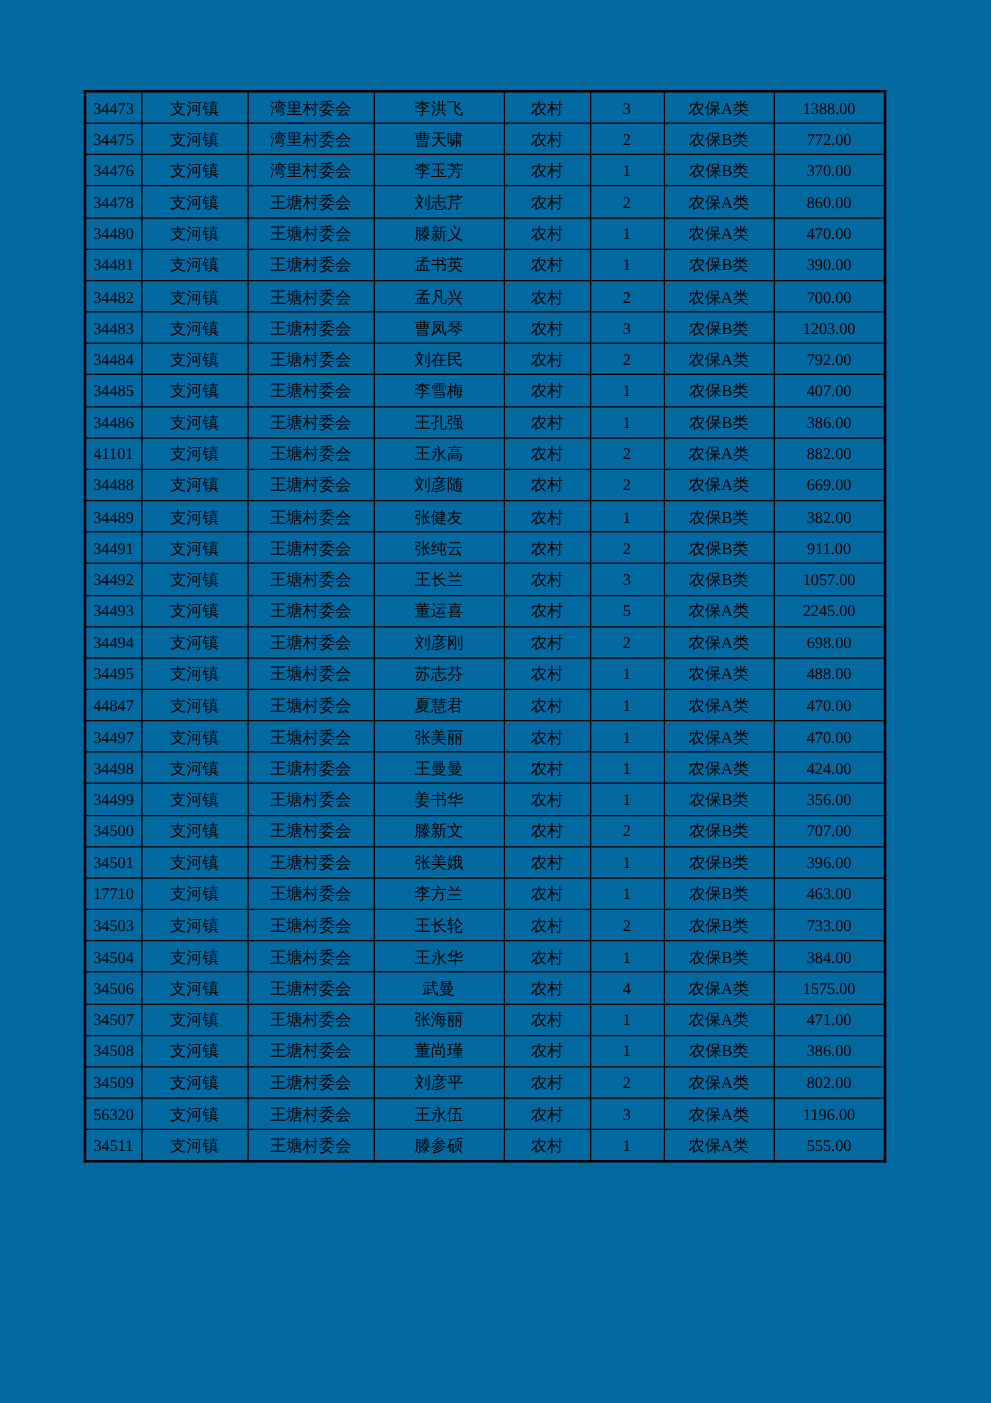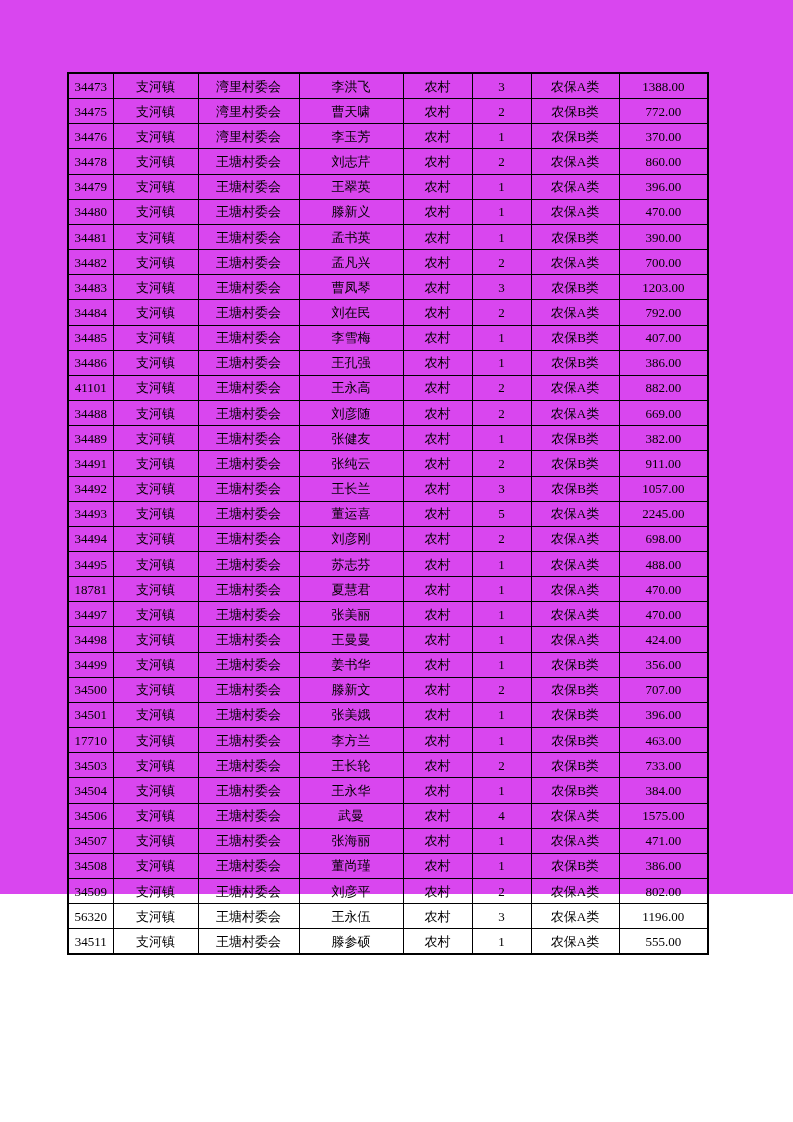--- a/index.html
+++ b/index.html
@@ -11,22 +11,22 @@
     width: 793px;
     height: 1122px;
     position: relative;
     font-family: "Liberation Serif", "DejaVu Serif", serif;
     color: #000000;
   }
   .page {
     position: absolute;
     left: 0; top: 0;
     width: 793px;
-    height: 894px;
-    background: #d946ef;
+    height: 1122px;
+    background: #0369a1;
   }
   table.payment-table {
     position: absolute;
     left: 67px;
     top: 72px;
     border-collapse: collapse;
     table-layout: fixed;
     border: 2px solid #000000;
   }
   table.payment-table td {
@@ -100,30 +100,20 @@
     <td>34478</td>
     <td>支河镇</td>
     <td>王塘村委会</td>
     <td>刘志芹</td>
     <td>农村</td>
     <td>2</td>
     <td>农保A类</td>
     <td>860.00</td>
   </tr>
         <tr>
-    <td>34479</td>
-    <td>支河镇</td>
-    <td>王塘村委会</td>
-    <td>王翠英</td>
-    <td>农村</td>
-    <td>1</td>
-    <td>农保A类</td>
-    <td>396.00</td>
-  </tr>
-        <tr>
     <td>34480</td>
     <td>支河镇</td>
     <td>王塘村委会</td>
     <td>滕新义</td>
     <td>农村</td>
     <td>1</td>
     <td>农保A类</td>
     <td>470.00</td>
   </tr>
         <tr>
@@ -260,21 +250,21 @@
     <td>34495</td>
     <td>支河镇</td>
     <td>王塘村委会</td>
     <td>苏志芬</td>
     <td>农村</td>
     <td>1</td>
     <td>农保A类</td>
     <td>488.00</td>
   </tr>
         <tr>
-    <td>18781</td>
+    <td>44847</td>
     <td>支河镇</td>
     <td>王塘村委会</td>
     <td>夏慧君</td>
     <td>农村</td>
     <td>1</td>
     <td>农保A类</td>
     <td>470.00</td>
   </tr>
         <tr>
     <td>34497</td>

